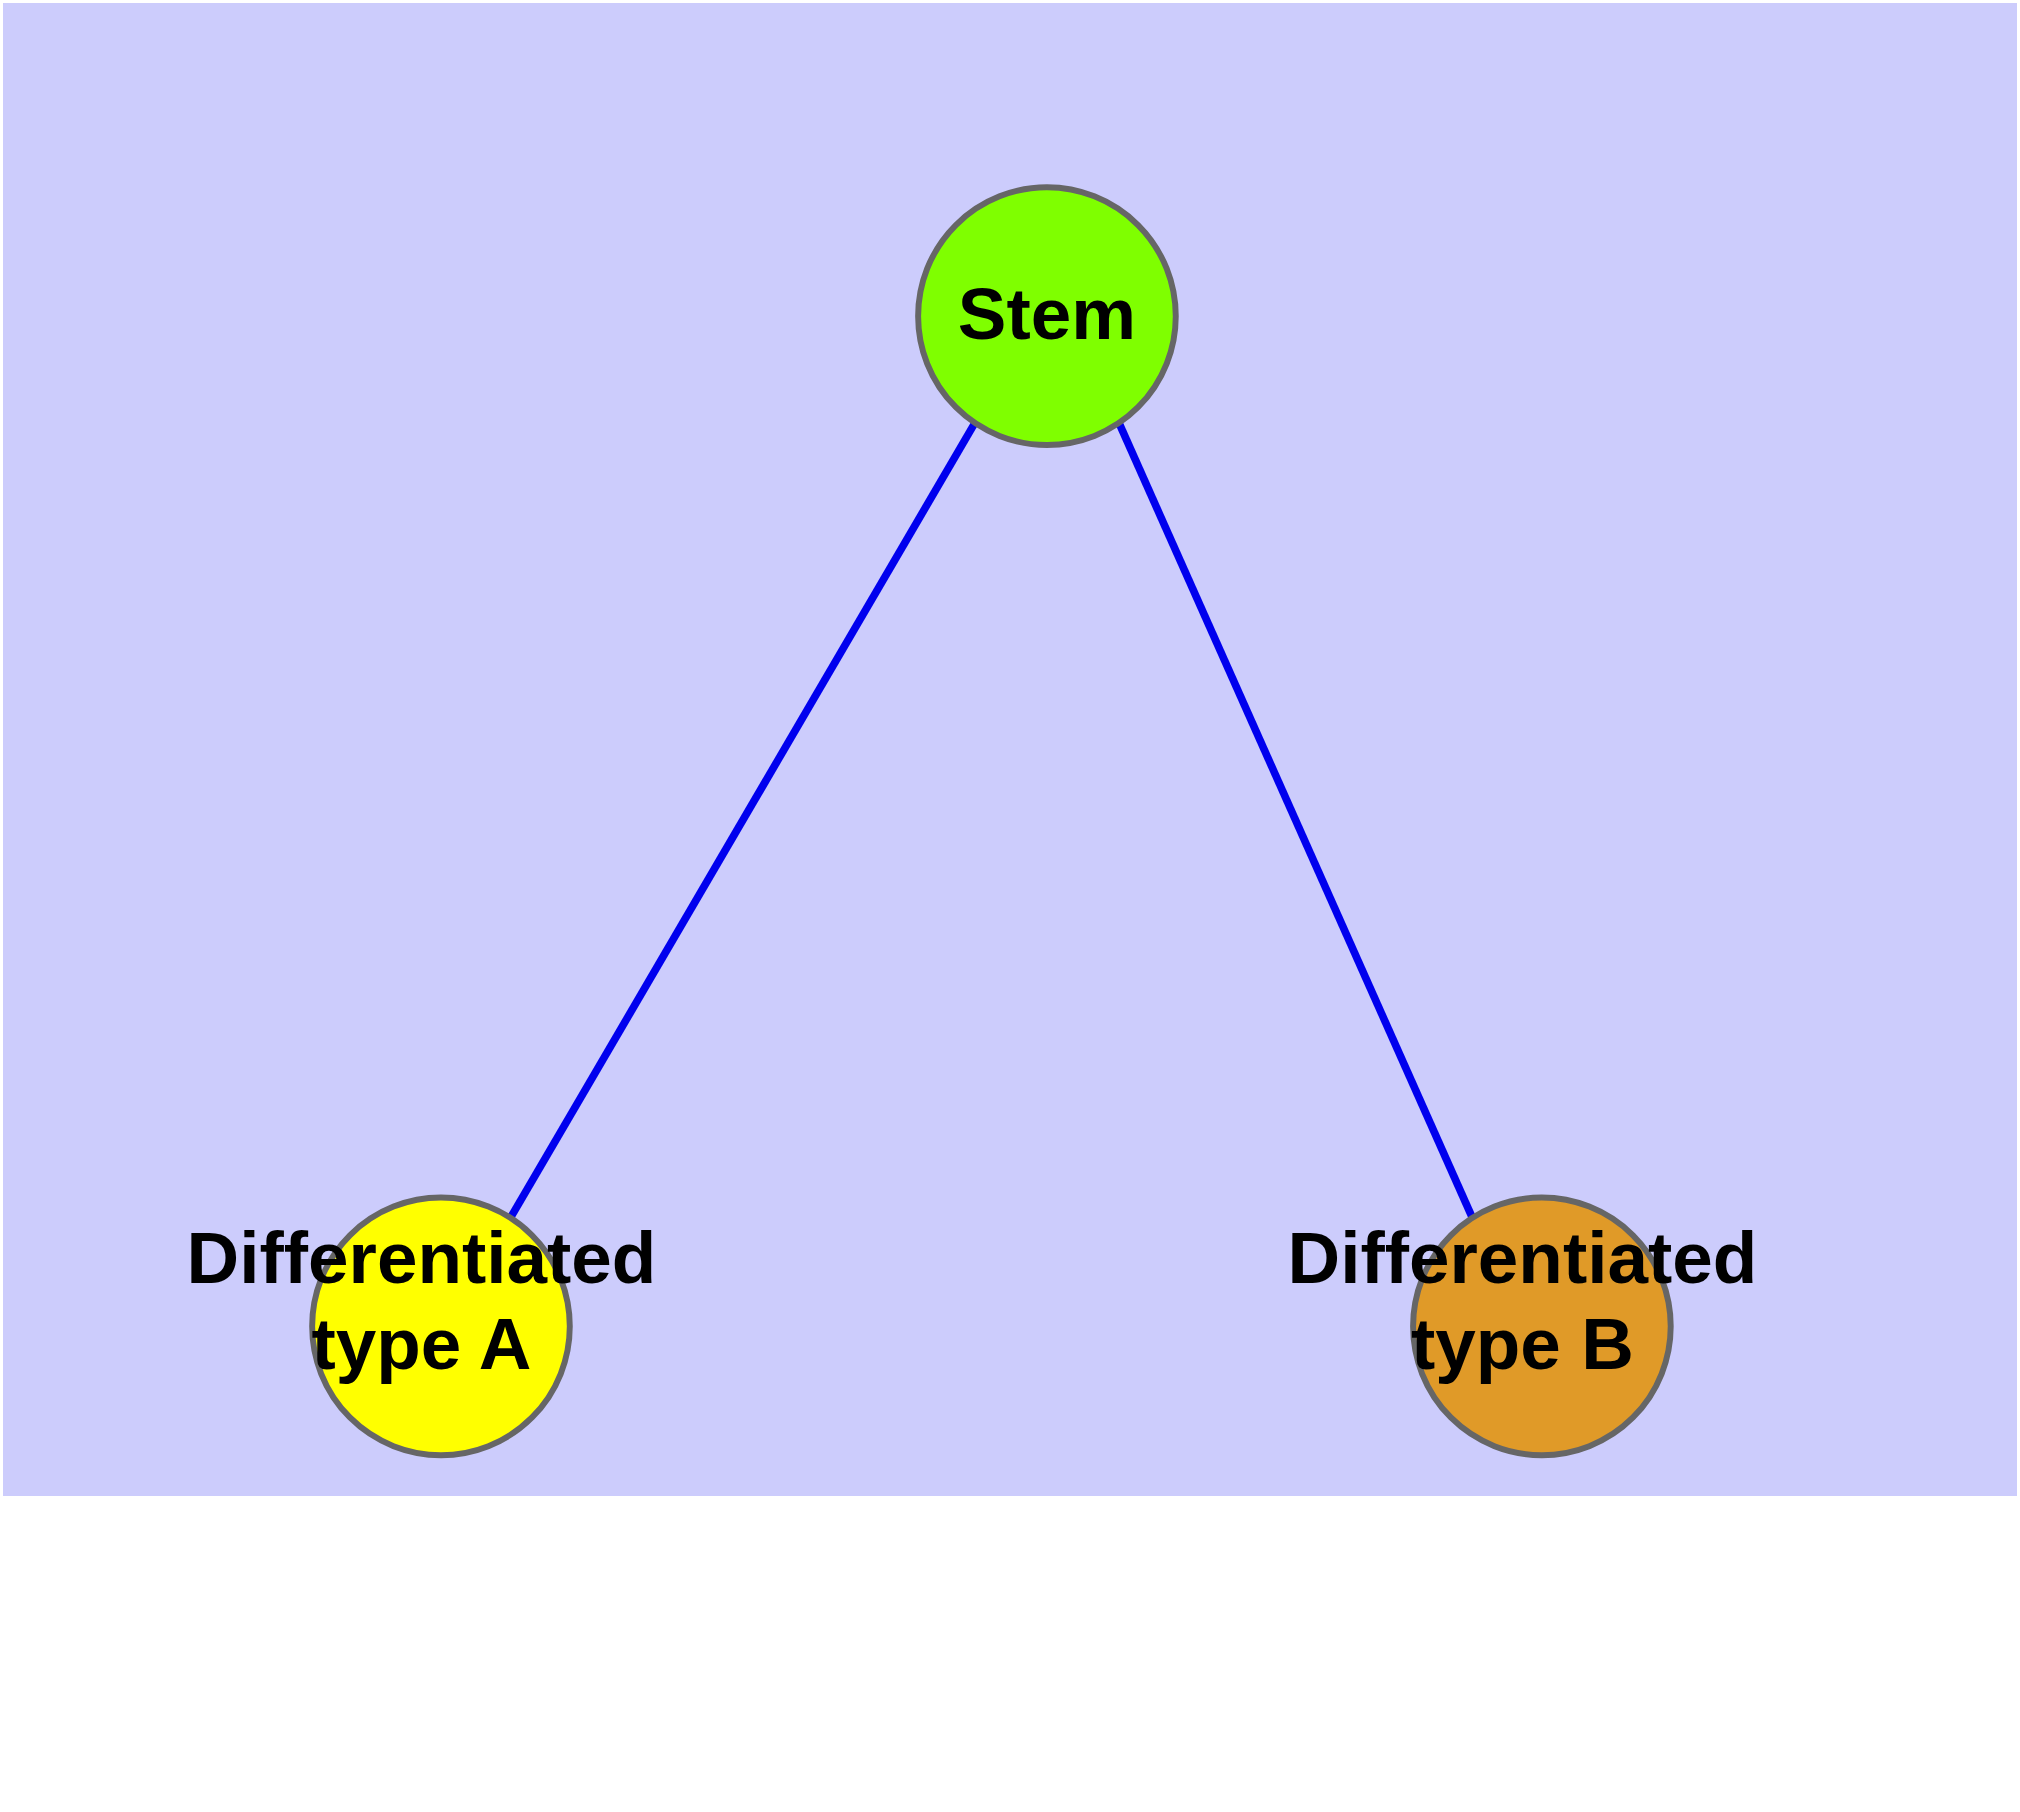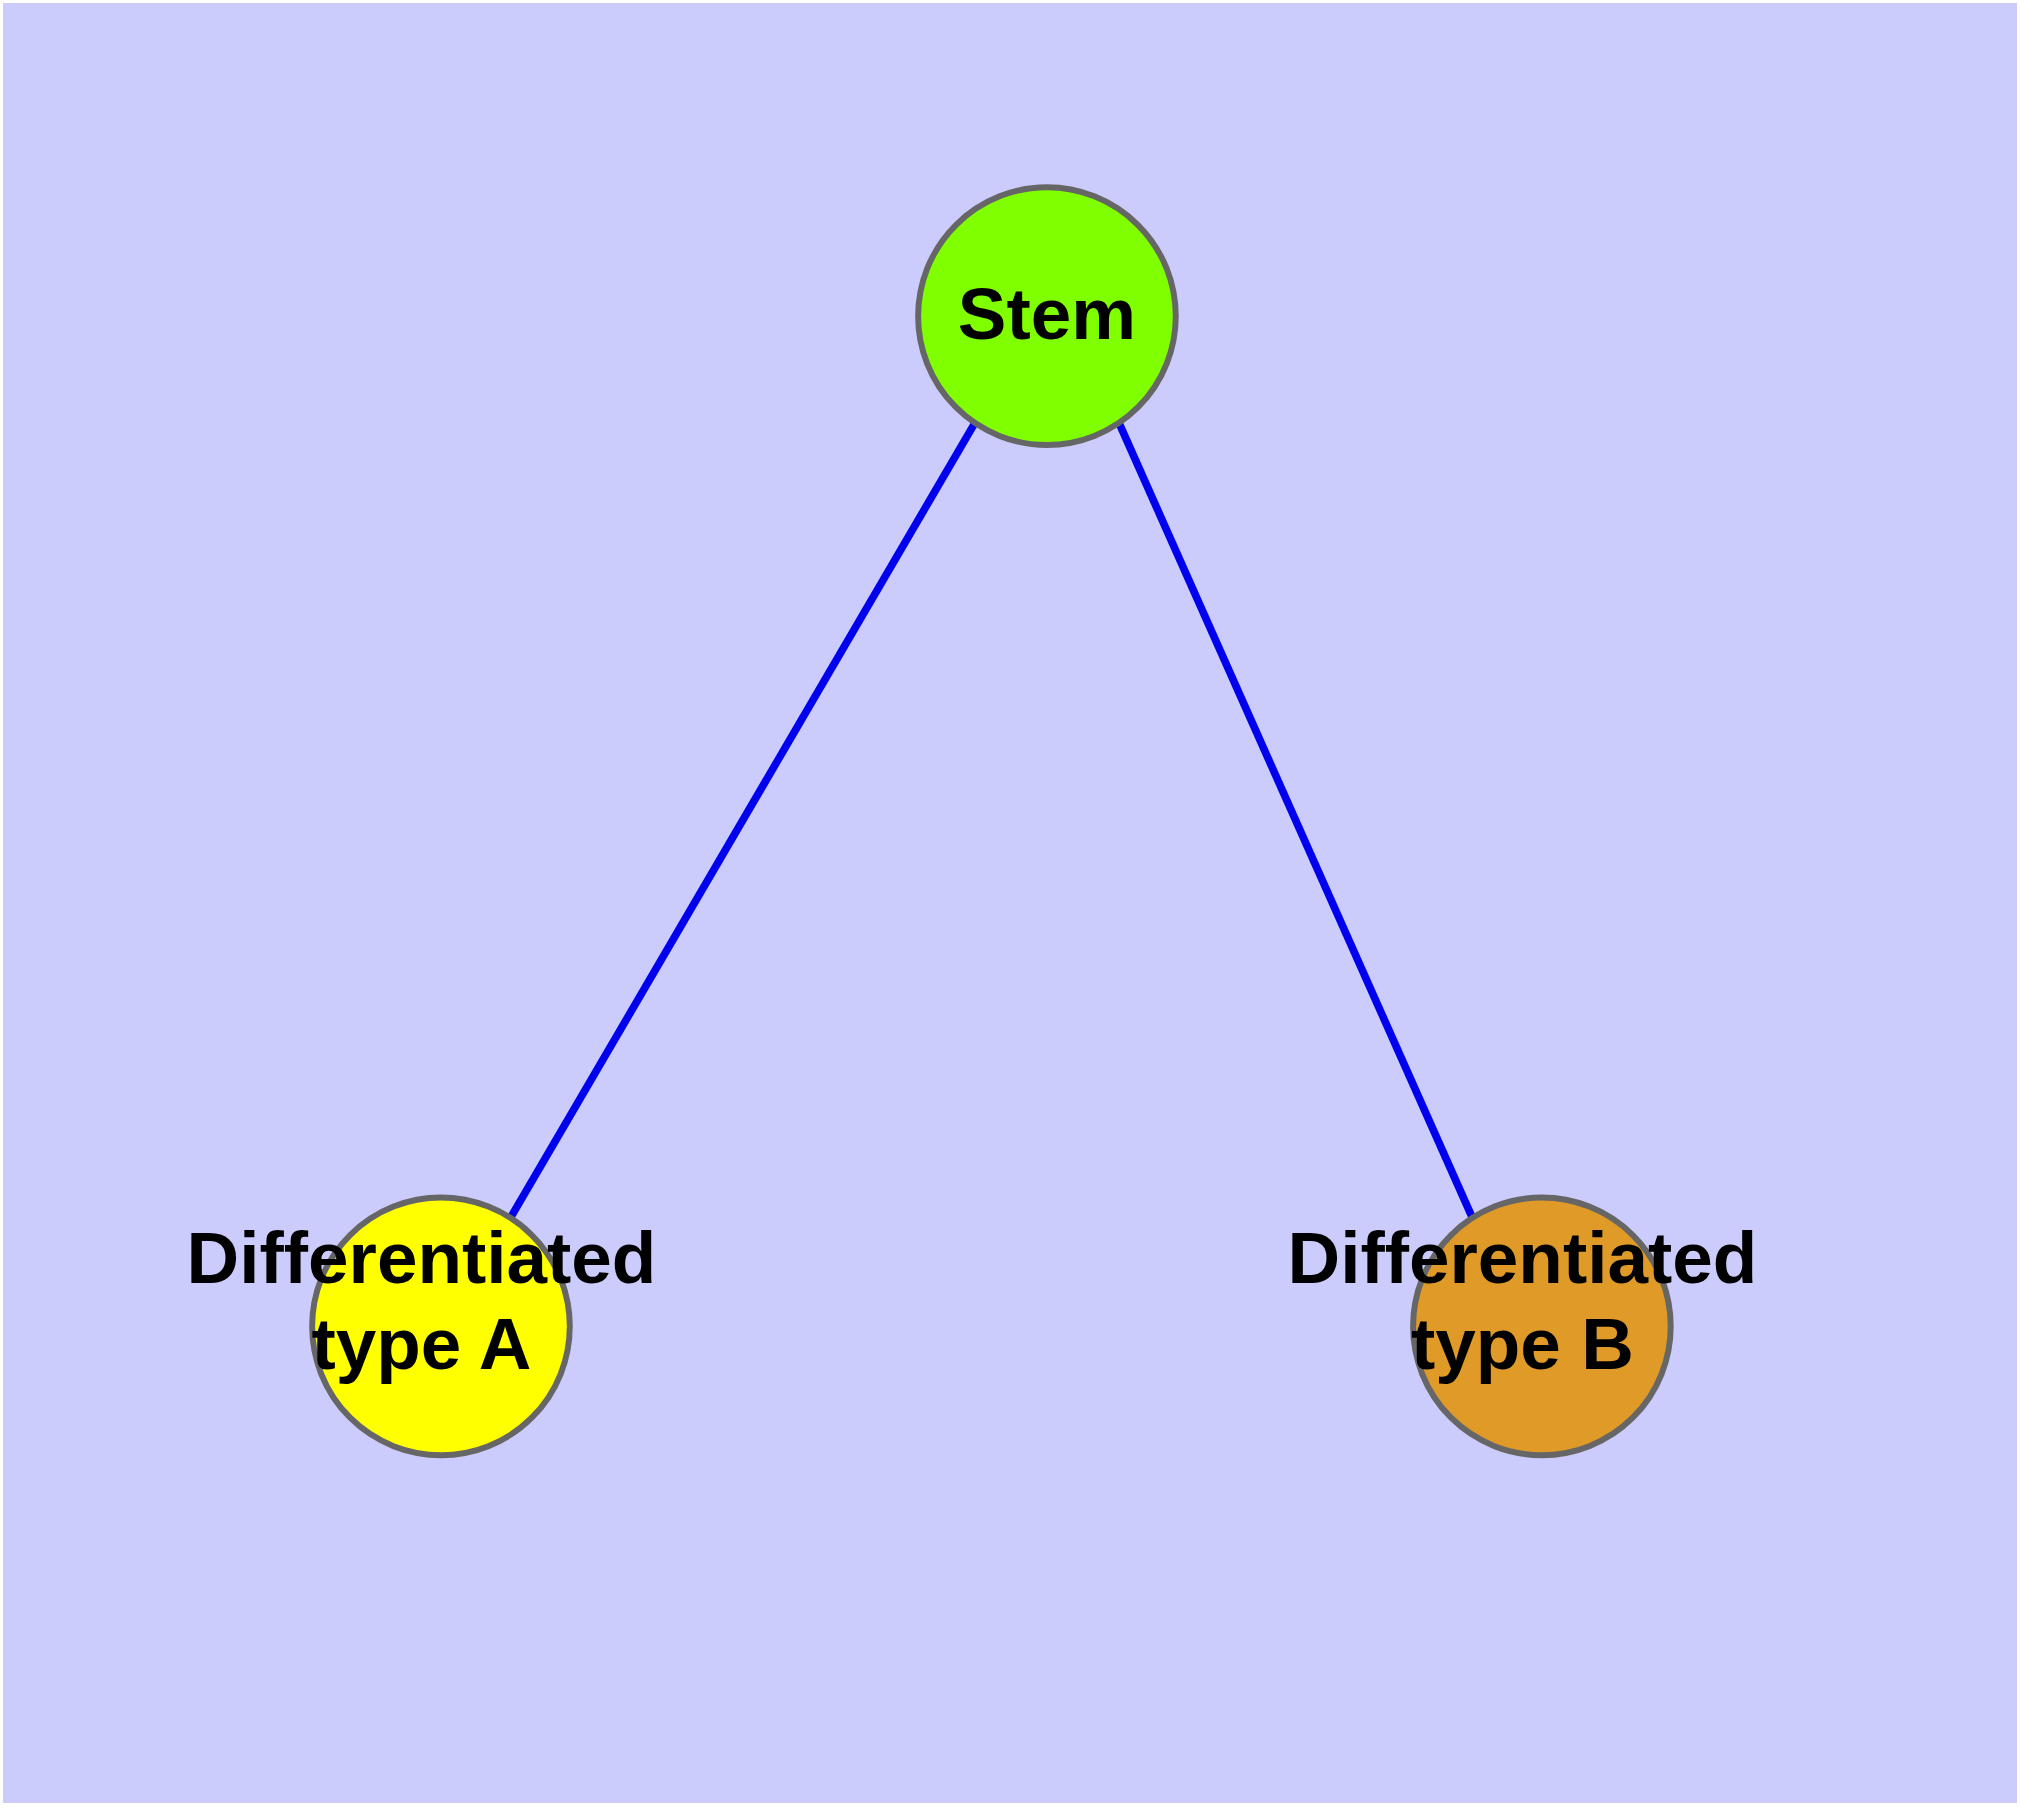--- a/index.html
+++ b/index.html
@@ -3,21 +3,21 @@
 <meta charset="utf-8">
 <style>
   html, body {
     margin: 0;
     padding: 0;
     background: #ffffff;
   }
   #canvas {
     position: relative;
     width: 2021px;
-    height: 1812px;
+    height: 1496px;
     background: #ffffff;
     overflow: hidden;
     font-family: "Liberation Sans", sans-serif;
   }
   #plot-area {
     position: absolute;
     left: 3.4px;
     top: 3.4px;
     width: 2014px;
     height: 1800px;

